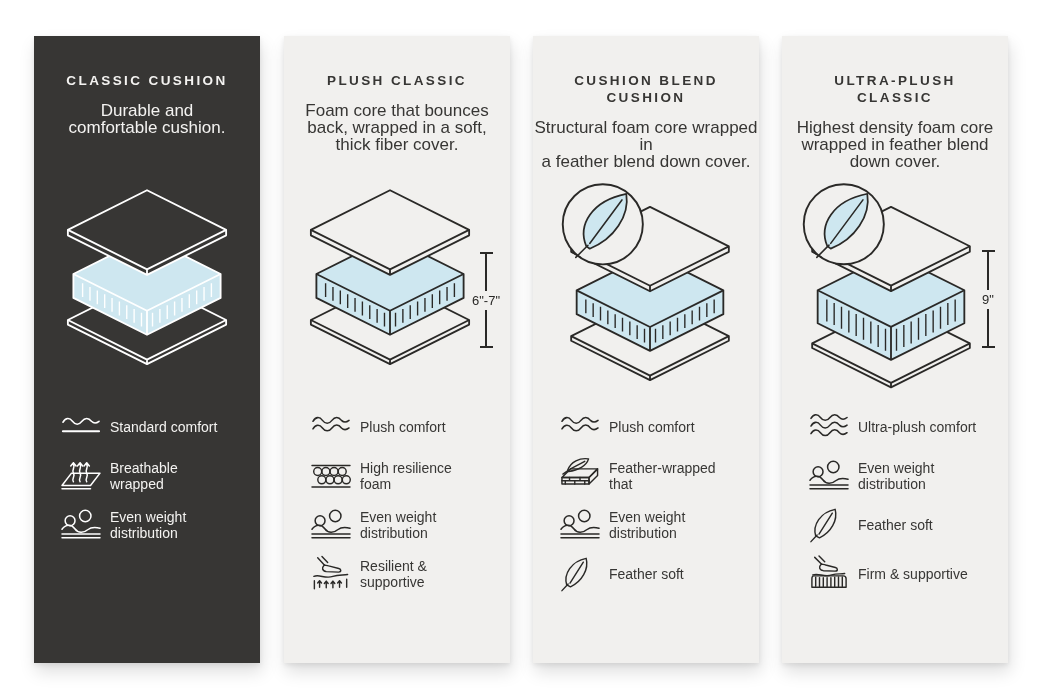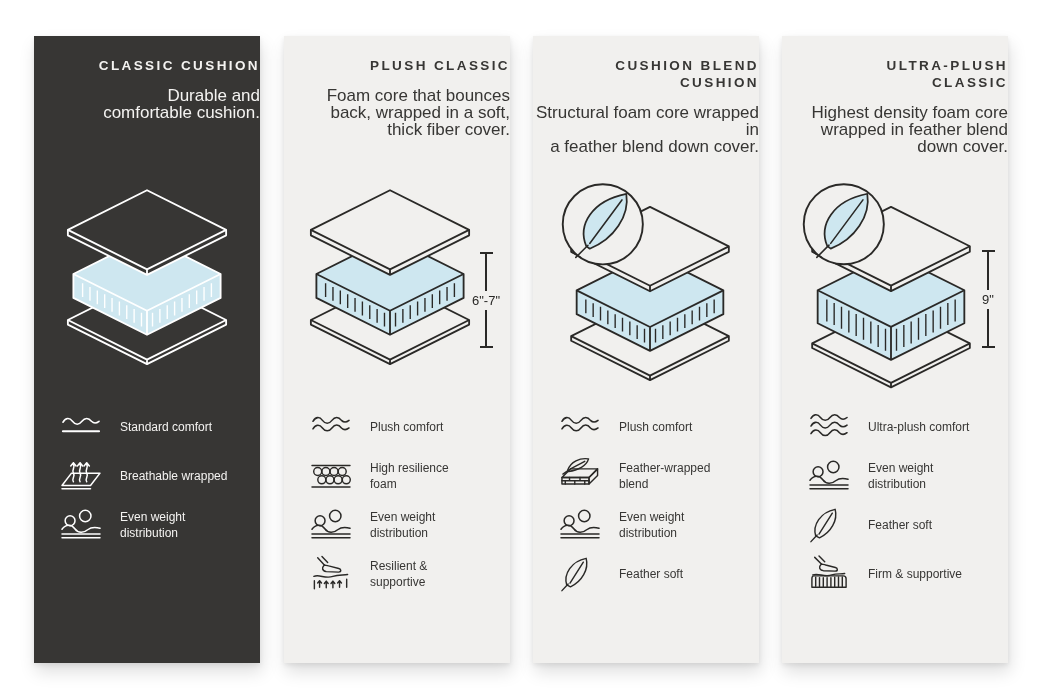--- a/index.html
+++ b/index.html
@@ -14,21 +14,21 @@
     --blue:#cee7f0;
   }
   .card.dark{
     background:var(--bg);color:#f4f3f1;
     --line:#ffffff; --bg:#373634;
   }
   .card.light{
     background:var(--bg);color:#373634;
     --line:#2a2927; --bg:#f1f0ee;
   }
-  .card-head{padding-top:21px;text-align:right;}
+  .card-head{padding-top:36px;text-align:center;}
   .title{
     margin:0;font-size:13.5px;font-weight:bold;letter-spacing:2.4px;
     line-height:17px;white-space:pre-line;
   }
   .desc{
     margin:13px auto 0;font-size:17px;line-height:17px;
     white-space:pre-line;
   }
   .illo{
     position:absolute;top:146px;left:0;right:0;height:228px;
@@ -45,21 +45,21 @@
   .features{
     position:absolute;top:372px;left:20px;right:6px;
     list-style:none;margin:0;padding:0;
   }
   .feature{
     display:flex;align-items:center;margin-bottom:11px;min-height:33px;
   }
   .ficon{width:54px;display:flex;justify-content:center;flex:0 0 54px;}
   .fsvg{width:46px;height:38px;display:block;}
   .flabel{
-    margin-left:12px;font-size:12px;line-height:16px;width:122px;
+    margin-left:2px;font-size:14px;line-height:16px;width:122px;
     white-space:pre-line;
   }
   .defs-hidden{position:absolute;width:0;height:0;overflow:hidden;}
 </style>
 </head>
 <body>
 
 <svg class="defs-hidden" aria-hidden="true">
   <defs>
     <g id="sym-cushion">
@@ -292,21 +292,21 @@
           </span>
         <span class="flabel">Plush comfort</span>
       </li>
       <li class="feature">
         <span class="ficon">
             <svg class="fsvg" viewBox="0 0 48 40">
               <use href="#i-featherfoam"></use>
             </svg>
           </span>
         <span class="flabel">Feather-wrapped
-blend</span>
+that</span>
       </li>
       <li class="feature">
         <span class="ficon">
             <svg class="fsvg" viewBox="0 0 48 40">
               <use href="#i-weight"></use>
             </svg>
           </span>
         <span class="flabel">Even weight
 distribution</span>
       </li>

